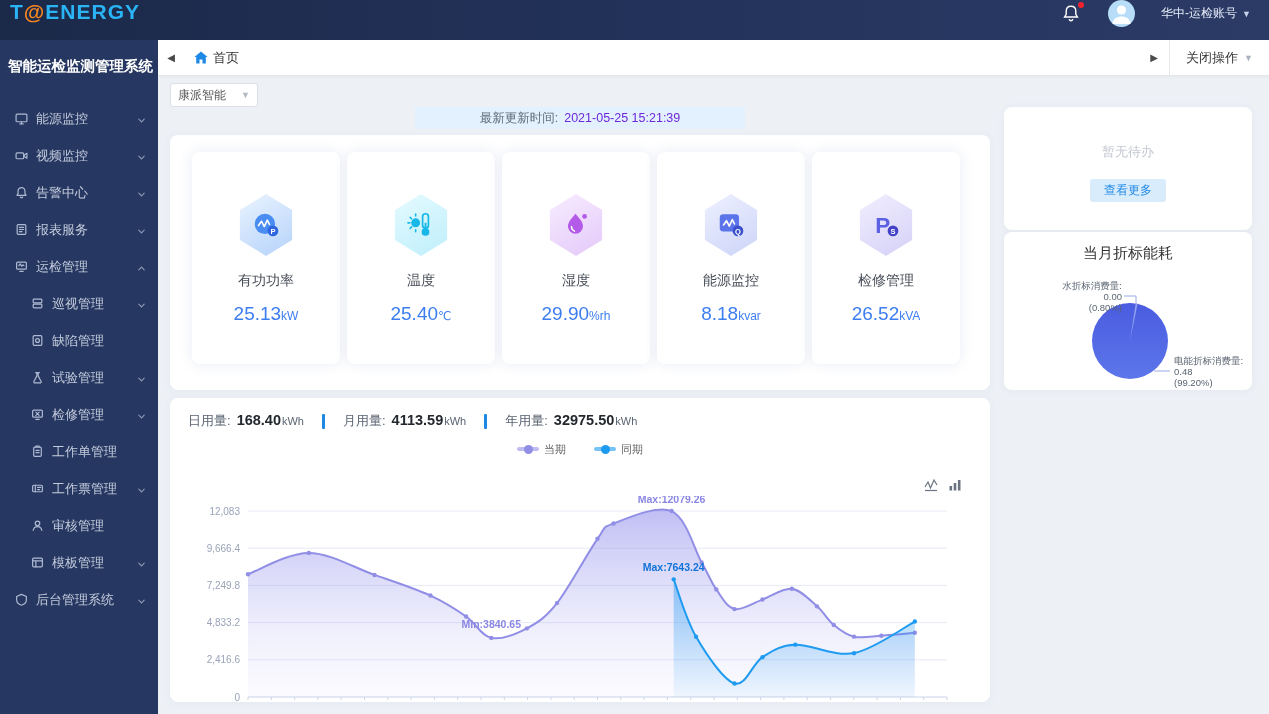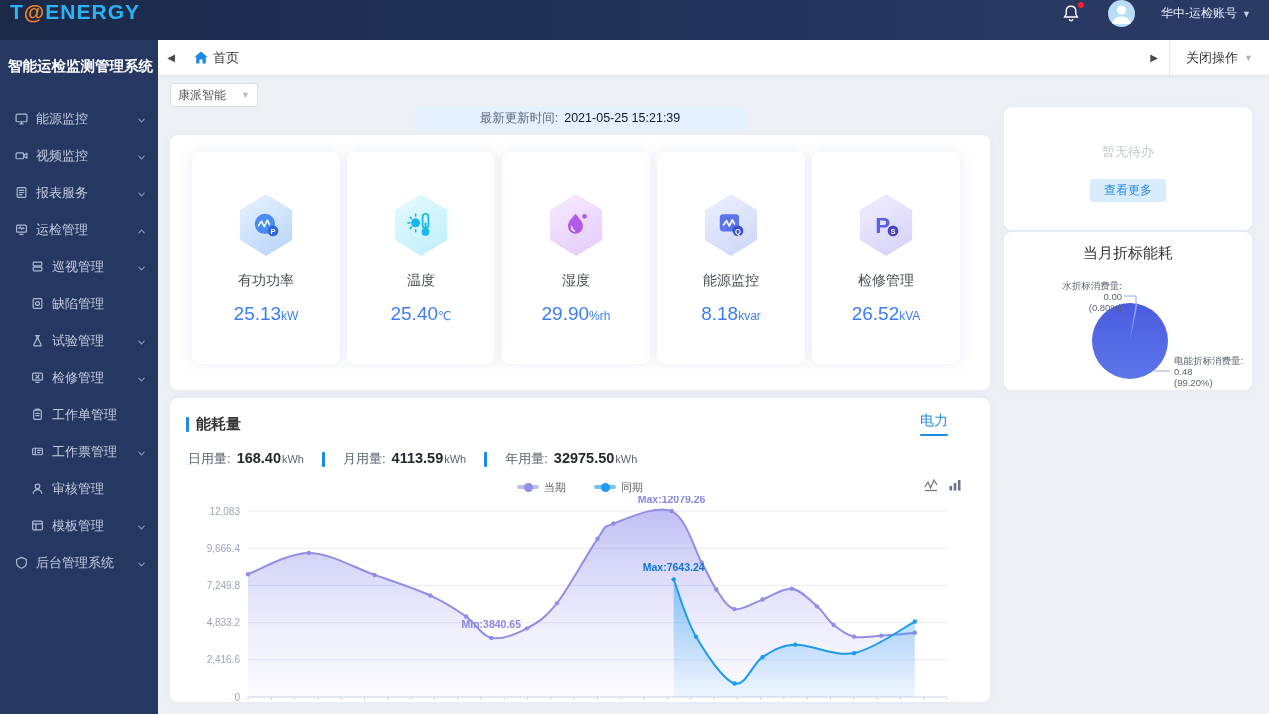--- a/index.html
+++ b/index.html
@@ -44,21 +44,21 @@
   
   .content { position:absolute; left:158px; top:76px; width:1111px; height:638px; background:#edf0f5; }
 
   .site-select { position:absolute; left:12px; top:7px; width:88px; height:24px; background:#fff; border:1px solid #dcdfe6;
     border-radius:3px; display:flex; align-items:center; justify-content:space-between; padding:0 7px; font-size:12px; color:#555; cursor:pointer; }
   .sel-caret { color:#b4bac4; font-size:9px; }
 
   .banner { position:absolute; left:257px; top:31px; width:330px; height:22px; background:#e2f1fd; border-radius:2px;
     display:flex; align-items:center; justify-content:center; font-size:12.5px; gap:6px; }
   .banner .b-label { color:#5f6b7a; }
-  .banner .b-time { color:#0f172a;text-align:right; }
+  .banner .b-time { color:#6d28d9;text-align:right; }
 
   .overview-panel { position:absolute; left:12px; top:59px; width:820px; height:255px; background:#fff; border-radius:8px;
     box-shadow:0 1px 8px rgba(70,100,160,.05); }
   .cards-row { display:flex; padding:17px 0 0 22px; gap:7px; }
   .metric-card { width:148px; height:212px; background:#fff; border-radius:8px; box-shadow:0 0 14px rgba(70,100,170,.12);
     display:flex; flex-direction:column; align-items:center; }
   .hex { width:58px; height:62px; margin-top:42px; display:flex; align-items:center; justify-content:center;
     clip-path:polygon(50% 0%,95% 26%,95% 74%,50% 100%,5% 74%,5% 26%); }
   .mc-label { margin-top:16px; font-size:14px; color:#464c56; }
   .mc-value { margin-top:13px; color:#3c7df0; font-size:19px; font-weight:500; }
@@ -140,20 +140,32 @@
             </svg></span>
         </div>
         <div class="menu-item">
           <span class="mi-icon">
             <svg width="13" height="13" viewBox="0 0 12 12">
               <rect x="1" y="3.5" width="7" height="5.5" rx="1" stroke="#aeb9d2" stroke-width="1.1" fill="none" stroke-linecap="round" stroke-linejoin="round"></rect>
               <path d="M8.5 5.5 L11 4 v4.5 L8.5 7z" stroke="#aeb9d2" stroke-width="1.1" fill="none" stroke-linecap="round" stroke-linejoin="round"></path>
             </svg>
           </span>
           <span class="mi-label">视频监控</span>
+          <span class="mi-chevron down"><svg width="9" height="9" viewBox="0 0 10 10">
+              <path d="M2 3.5 L5 6.5 L8 3.5" stroke="#8b97b5" fill="none" stroke-width="1.3" stroke-linecap="round"></path>
+            </svg></span>
+        </div>
+        <div class="menu-item">
+          <span class="mi-icon">
+            <svg width="13" height="13" viewBox="0 0 12 12">
+              <path d="M6 1.5c-2 0-3.2 1.5-3.2 3.4V7L1.8 8.6h8.4L9.2 7V4.9C9.2 3 8 1.5 6 1.5z" stroke="#aeb9d2" stroke-width="1.1" fill="none" stroke-linecap="round" stroke-linejoin="round"></path>
+              <path d="M5 10.2a1.2 1.2 0 0 0 2 0" stroke="#aeb9d2" stroke-width="1.1" fill="none" stroke-linecap="round" stroke-linejoin="round"></path>
+            </svg>
+          </span>
+          <span class="mi-label">告警中心</span>
           <span class="mi-chevron down"><svg width="9" height="9" viewBox="0 0 10 10">
               <path d="M2 3.5 L5 6.5 L8 3.5" stroke="#8b97b5" fill="none" stroke-width="1.3" stroke-linecap="round"></path>
             </svg></span>
         </div>
         <div class="menu-item">
           <span class="mi-icon">
             <svg width="13" height="13" viewBox="0 0 12 12">
               <rect x="2" y="1.5" width="8" height="9" rx="1" stroke="#aeb9d2" stroke-width="1.1" fill="none" stroke-linecap="round" stroke-linejoin="round"></rect>
               <path d="M4 4h4M4 6h4M4 8h2.5" stroke="#aeb9d2" stroke-width="1.1" fill="none" stroke-linecap="round" stroke-linejoin="round"></path>
             </svg>
@@ -396,25 +408,20 @@
           <text x="118" y="37" text-anchor="end" font-size="9.5" fill="#5a6472">0.00</text>
           <text x="118" y="48" text-anchor="end" font-size="9.5" fill="#5a6472">(0.80%)</text>
           <line x1="150" y1="108" x2="166" y2="108" stroke="#9aa9e8" stroke-width="1"></line>
           <text x="170" y="101" text-anchor="start" font-size="9.5" fill="#5a6472">电能折标消费量:</text>
           <text x="170" y="112" text-anchor="start" font-size="9.5" fill="#5a6472">0.48</text>
           <text x="170" y="123" text-anchor="start" font-size="9.5" fill="#5a6472">(99.20%)</text>
         </svg>
     </section>
 
     <section class="energy-card">
-      <div class="ec-titlerow">
-        <span class="ec-bar"></span>
-        <span class="ec-title">能耗量</span>
-        <span class="ec-tab">电力</span>
-      </div>
       <div class="stats-row" id="stats-row">
           <span><span class="stat-label">日用量:</span><span class="stat-value">168.40</span><span class="stat-unit">kWh</span></span>
           <span class="stat-sep"></span>
           <span><span class="stat-label">月用量:</span><span class="stat-value">4113.59</span><span class="stat-unit">kWh</span></span>
           <span class="stat-sep"></span>
           <span><span class="stat-label">年用量:</span><span class="stat-value">32975.50</span><span class="stat-unit">kWh</span></span>
         </div>
       <div class="legend-row" id="legend-row">
           <span class="legend-item">
             <span class="lg-mark" style="background:#918ee699">

